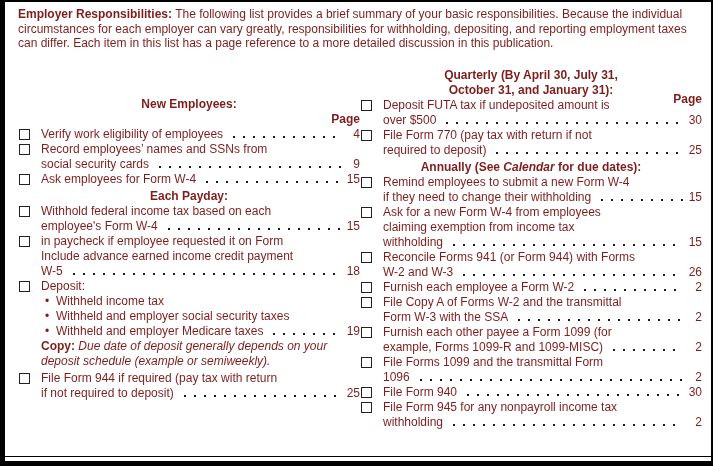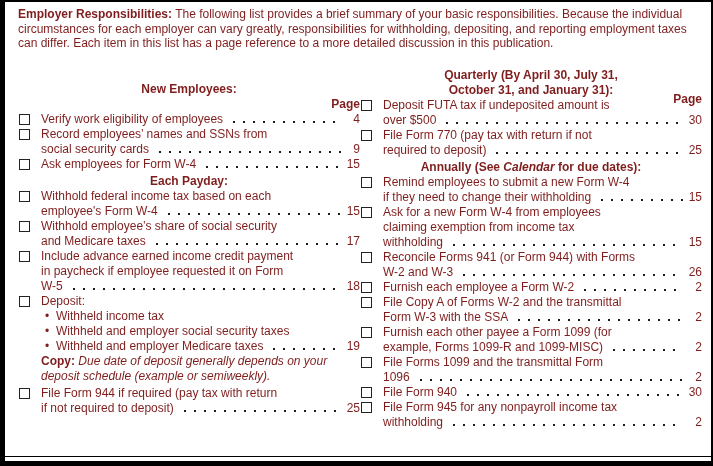--- a/index.html
+++ b/index.html
@@ -108,33 +108,22 @@
               <div class="line last">
                 <span class="txt">employee's Form W-4</span>
                 <span class="leader"></span>
                 <span class="page">15</span>
               </div>
             </div>
           </div>
           <div class="item">
             <div class="checkbox"></div>
             <div class="content">
-              <div class="line">Withhold employee’s share of social security</div>
-              <div class="line last">
-                <span class="txt">and Medicare taxes</span>
-                <span class="leader"></span>
-                <span class="page">17</span>
-              </div>
-            </div>
-          </div>
-          <div class="item">
-            <div class="checkbox"></div>
-            <div class="content">
+              <div class="line">in paycheck if employee requested it on Form</div>
               <div class="line">Include advance earned income credit payment</div>
-              <div class="line">in paycheck if employee requested it on Form</div>
               <div class="line last">
                 <span class="txt">W-5</span>
                 <span class="leader"></span>
                 <span class="page">18</span>
               </div>
             </div>
           </div>
           <div class="item">
             <div class="checkbox"></div>
             <div class="content">

